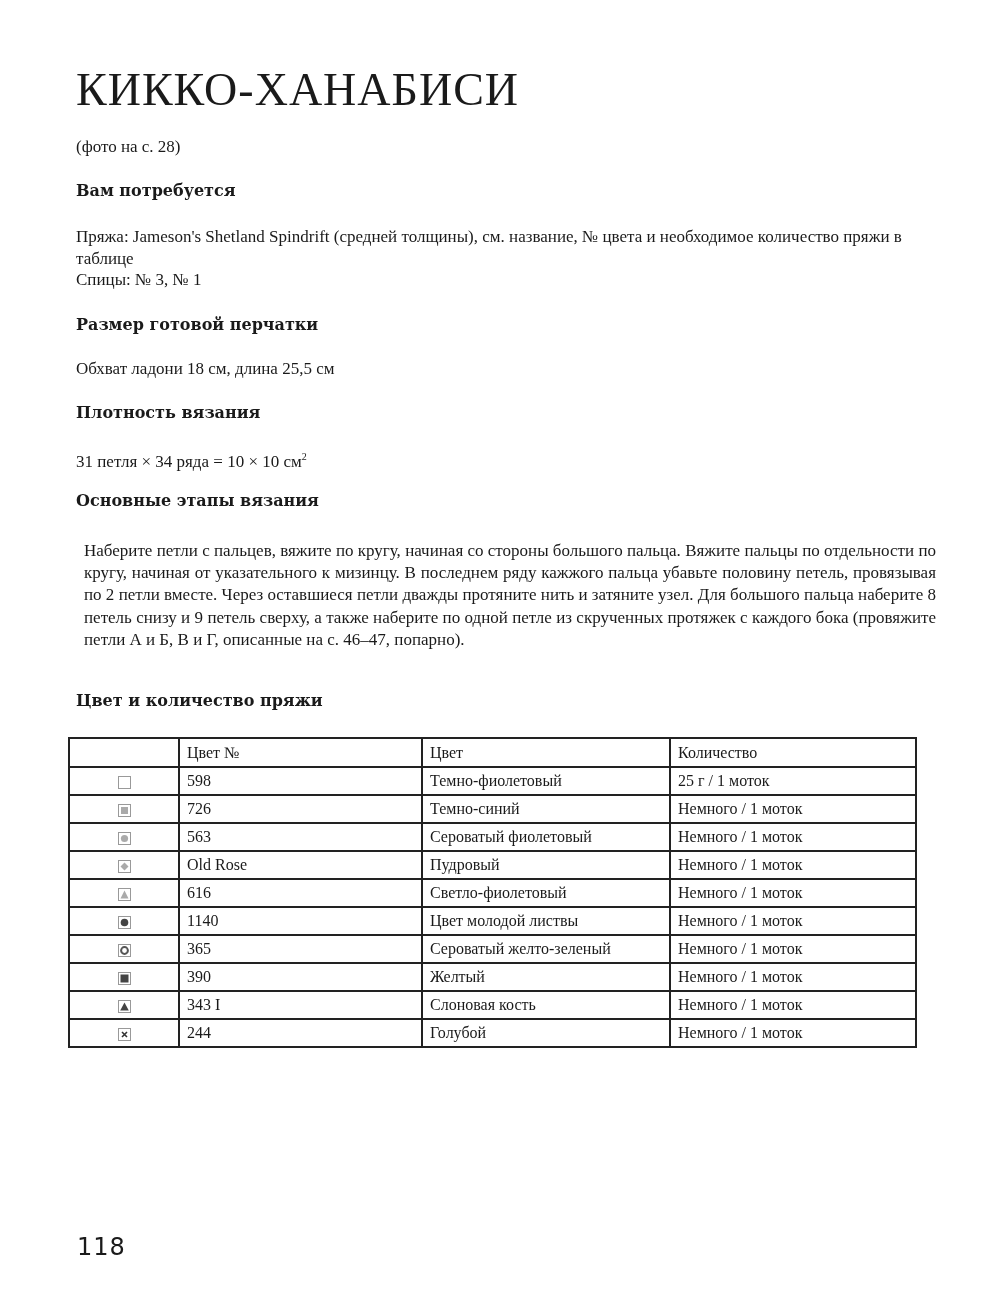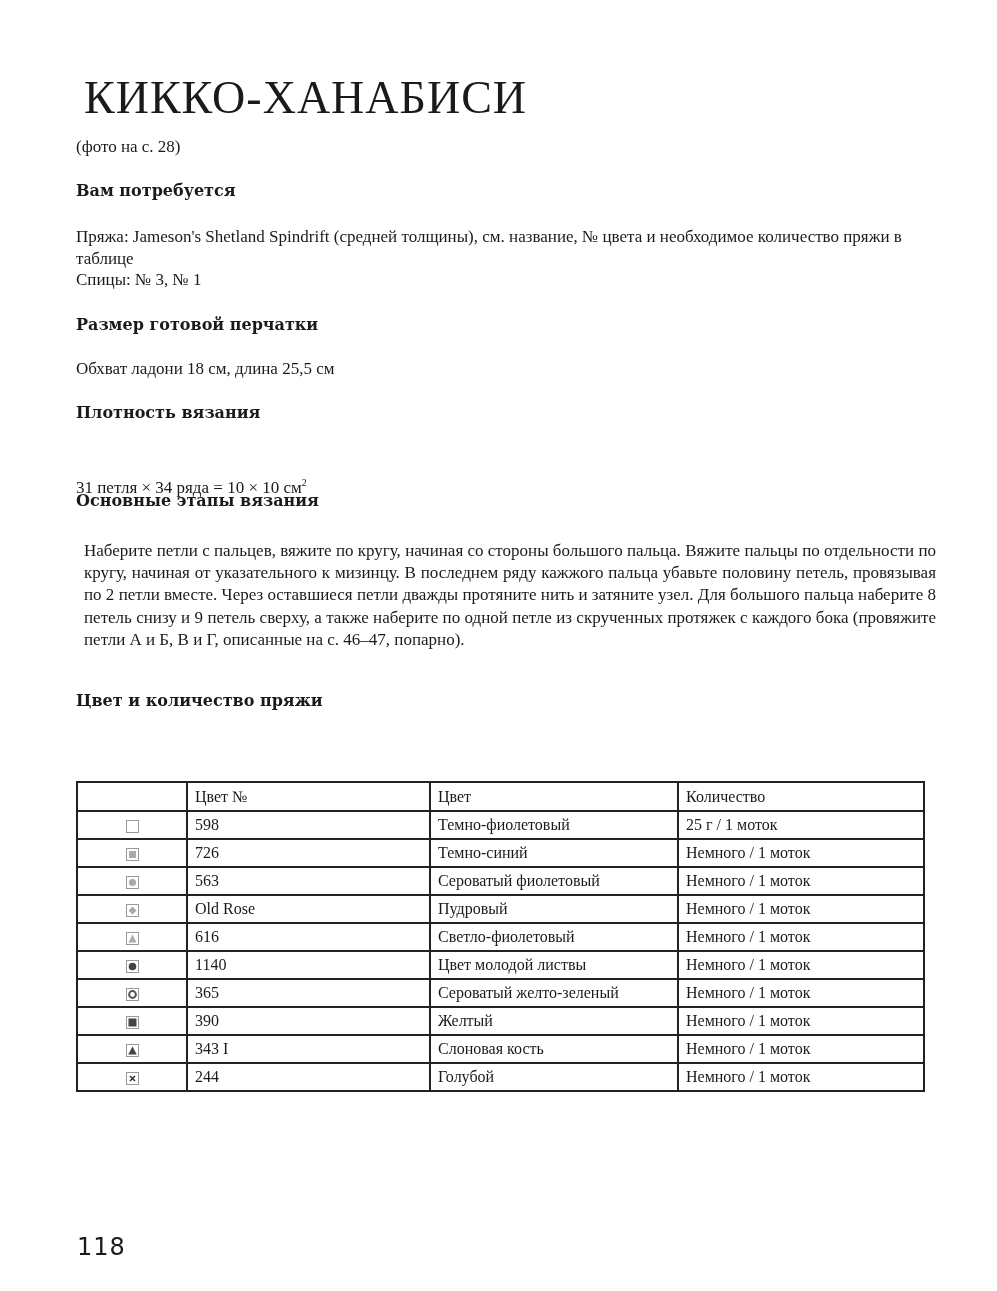--- a/index.html
+++ b/index.html
@@ -1,26 +1,26 @@
 <!DOCTYPE html>
 <html><head>
 <meta charset="utf-8">
 <style>
   html, body { margin: 0; padding: 0; background: #ffffff; }
   body { width: 997px; height: 1291px; position: relative; overflow: hidden; color: #1a1a1a;
          font-family: "Liberation Serif", "DejaVu Serif", serif; }
   .title { position: absolute; left: 76px; top: 60px; font-size: 46px; letter-spacing: 1px;
-           font-family: "Liberation Serif", serif; font-weight: normal; margin: 8px; line-height: 60px; }
+           font-family: "Liberation Serif", serif; font-weight: normal; margin: 0; line-height: 60px; }
   .p { position: absolute; left: 76px; font-size: 17px; line-height: 22px; margin: 0; width: 850px; }
   .h { position: absolute; left: 76px; font-size: 16px; font-weight: bold; margin: 0; line-height: 22px;
        font-family: "DejaVu Serif", serif; letter-spacing: 0; }
   .para { position: absolute; left: 80px; width: 852px; font-size: 17px; line-height: 22.2px; margin: 4px; text-align: justify; }
   sup { font-size: 10px; }
-  table { position: absolute; left: 76px; top: 737px; width: 849px; border-collapse: collapse;
-          font-size: 16px; font-family: "Liberation Serif", serif; margin-top: 44px; }
+  table { position: absolute; left: 68px; top: 737px; width: 849px; border-collapse: collapse;
+          font-size: 16px; font-family: "Liberation Serif", serif; }
   td, th { border: 2px solid #222; height: 26px; padding: 0 7px; text-align: left; font-weight: normal; }
   th { height: 27px; }
   col.c0 { width: 110px; } col.c1 { width: 243px; } col.c2 { width: 248px; }
   td.sym { text-align: center; padding: 0; }
   .sym-box { display: inline-block; width: 13px; height: 13px; border: 1px solid #999; position: relative; vertical-align: middle; box-sizing: border-box; }
   .sym-box svg { position: absolute; left: 0; top: 0; width: 11px; height: 11px; }
   .pagenum { position: absolute; left: 77px; top: 1216px; font-size: 24px; font-family: "DejaVu Sans", sans-serif; letter-spacing: 1px; margin-top: 17px; }
 </style>
 </head>
 <body>
@@ -29,21 +29,21 @@
 <p class="p" style="top:136px">(фото на с. 28)</p>
 
 <h3 class="h" style="top:180px">Вам потребуется</h3>
 <p class="p" style="top:226px; width:830px">Пряжа: Jameson's Shetland Spindrift (средней толщины), см. название, № цвета и необходимое количество пряжи в таблице</p>
 <p class="p" style="top:269px">Спицы: № 3, № 1</p>
 
 <h3 class="h" style="top:314px">Размер готовой перчатки</h3>
 <p class="p" style="top:358px">Обхват ладони 18 см, длина 25,5 см</p>
 
 <h3 class="h" style="top:402px">Плотность вязания</h3>
-<p class="p" style="top:472px"><span>31 петля × 34 ряда = 10 × 10 см</span><sup>2</sup></p>
+<p class="p" style="top:446px"><span>31 петля × 34 ряда = 10 × 10 см</span><sup>2</sup></p>
 
 <h3 class="h" style="top:490px">Основные этапы вязания</h3>
 <p class="para" style="top:536px">Наберите петли с пальцев, вяжите по кругу, начиная со стороны большого пальца. Вяжите пальцы по отдельности по кругу, начиная от указательного к мизинцу. В последнем ряду кажжого пальца убавьте половину петель, провязывая по 2 петли вместе. Через оставшиеся петли дважды протяните нить и затяните узел. Для большого пальца наберите 8 петель снизу и 9 петель сверху, а также наберите по одной петле из скрученных протяжек с каждого бока (провяжите петли А и Б, В и Г, описанные на с. 46–47, попарно).</p>
 
 <h3 class="h" style="top:690px">Цвет и количество пряжи</h3>
 
 <table>
   <colgroup>
       <col class="c0">
       <col class="c1">

